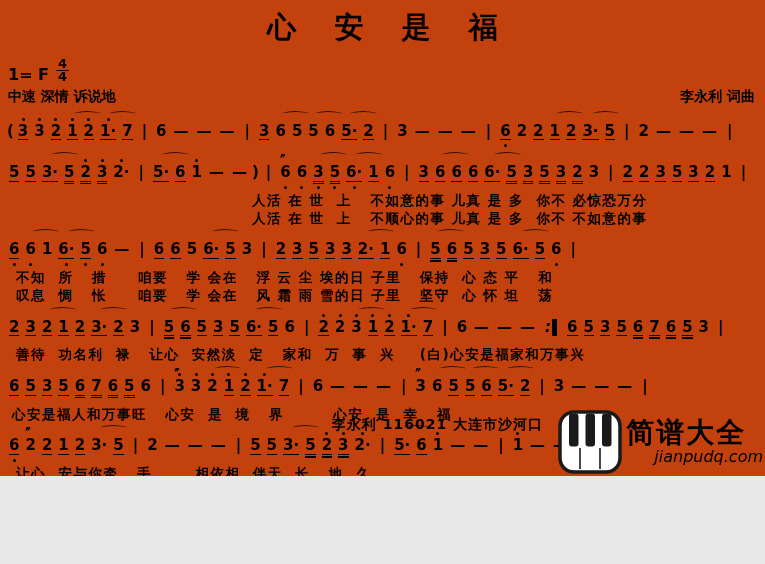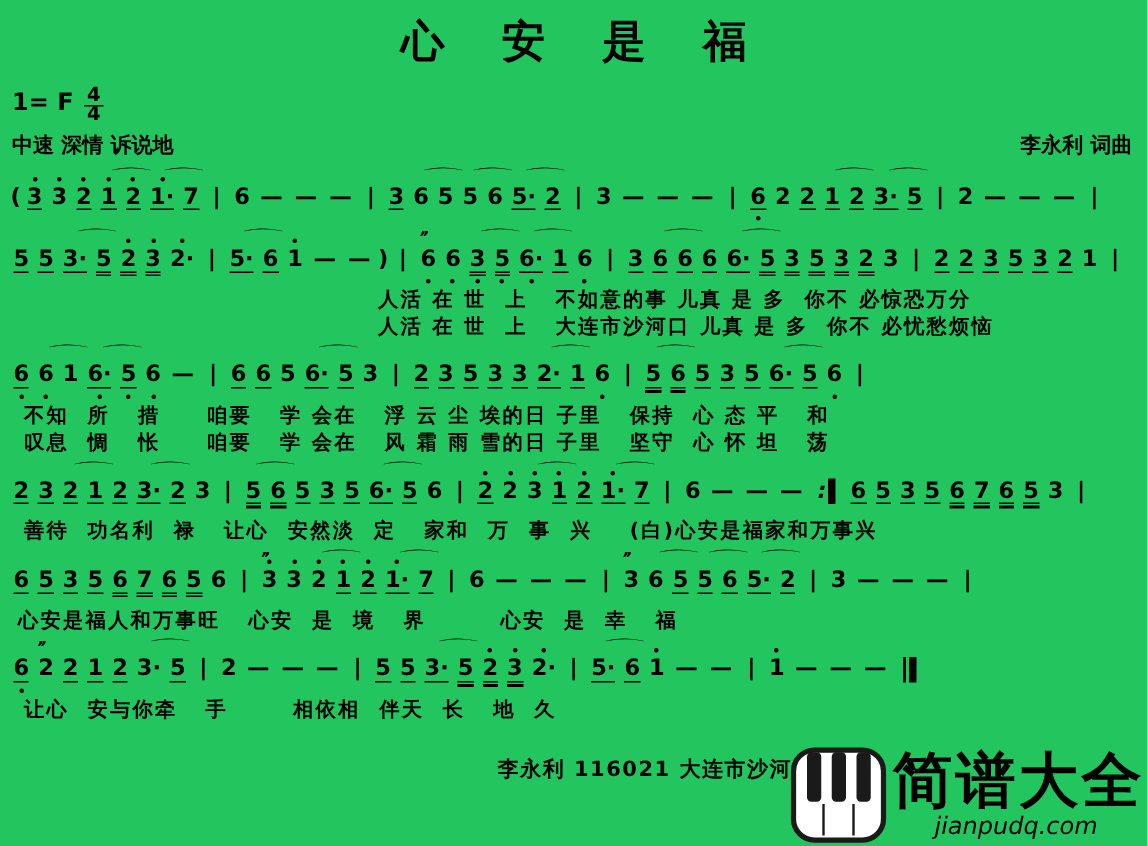--- a/index.html
+++ b/index.html
@@ -1,27 +1,27 @@
 <!DOCTYPE html>
 <html><head>
 <meta charset="utf-8">
 <style>
   html,body{margin:0;padding:0;background:#e8e8e8;}
   .page{
-    width:765px;height:564px;position:relative;overflow:hidden;
-    background:#22c55e;color:#000;
+    width:765px;height:476px;position:relative;overflow:hidden;
+    background:#c2410c;color:#000;
     font-family:"DejaVu Sans",sans-serif;
   }
   
   .title{
     text-align:center;font-family:"DejaVu Serif",serif;
     font-weight:bold;font-size:29px;letter-spacing:14px;
     padding-top:8px;text-indent:14px;
   }
-  .keyrow{display:flex;align-items:flex-start;padding:10px 0 0 8px;font-weight:bold;font-size:16px;}
+  .keyrow{display:flex;align-items:flex-end;padding:10px 0 0 8px;font-weight:bold;font-size:16px;}
   .fraction{display:inline-block;text-align:center;line-height:0.95;font-size:13px;font-weight:bold;margin-left:7px;vertical-align:middle;}
   .fraction .bot{border-top:1.5px solid #000;display:block;padding:0 2px;}
   .fraction .top{display:block;padding:0 2px;}
   .temporow{display:flex;justify-content:space-between;align-items:baseline;padding:4px 10px 0 8px;font-weight:bold;font-size:14px;text-align:center;}
   
   .score{padding:2px 4px 0 4px;}
   .system{margin-top:2px;}
   .music{
     font-weight:bold;font-size:15px;line-height:1.1;
     padding:13px 0 9px 2px;white-space:nowrap;
@@ -54,21 +54,21 @@
   .footer-address{
     position:absolute;right:222px;bottom:42px;
     font-weight:bold;font-size:14px;letter-spacing:1px;
   }
   .logo{
     position:absolute;right:2px;bottom:2px;
     display:flex;align-items:center;
   }
   .logo-icon{width:64px;height:64px;flex:0 0 auto;}
   .logo-text{margin-left:4px;}
-  .logo-name{font-weight:bold;font-size:40px;letter-spacing:2px;line-height:1;}
+  .logo-name{font-weight:bold;font-size:28px;letter-spacing:2px;line-height:1;}
   .logo-domain{font-size:16px;line-height:1;margin-top:2px;padding-left:28px;font-family:"DejaVu Sans",sans-serif;font-style:italic;}
 </style>
 </head>
 <body>
 
 <div class="page">
 
   <div class="title">心 安 是 福</div>
 
   <div class="keyrow">
@@ -84,21 +84,21 @@
     <span>李永利 词曲</span>
   </div>
 
   <div class="score">
       <div class="system sys0">
         <div class="music"><span class="paren">(</span><span class="note u1">3<i class="dot-hi"></i></span><span class="note">3<i class="dot-hi"></i></span><span class="note u1">2<i class="dot-hi"></i></span><span class="note u1">1<i class="dot-hi"></i><i class="slur">⌒</i></span><span class="note u1">2<i class="dot-hi"></i></span><span class="note u1">1·<i class="dot-hi"></i><i class="slur">⌒</i></span><span class="note u1">7</span><span class="bar">|</span><span class="note">6</span><span class="dash">—</span><span class="dash">—</span><span class="dash">—</span><span class="bar">|</span><span class="note u1">3</span><span class="note">6<i class="slur">⌒</i></span><span class="note">5</span><span class="note">5<i class="slur">⌒</i></span><span class="note">6</span><span class="note u1">5·<i class="slur">⌒</i></span><span class="note u1">2</span><span class="bar">|</span><span class="note">3</span><span class="dash">—</span><span class="dash">—</span><span class="dash">—</span><span class="bar">|</span><span class="note u1">6<i class="dot-lo"></i></span><span class="note">2</span><span class="note u1">2</span><span class="note u1">1<i class="slur">⌒</i></span><span class="note u1">2</span><span class="note u1">3·<i class="slur">⌒</i></span><span class="note u1">5</span><span class="bar">|</span><span class="note">2</span><span class="dash">—</span><span class="dash">—</span><span class="dash">—</span><span class="bar">|</span></div>
       </div>
       <div class="system sys1">
         <div class="music"><span class="note u1">5</span><span class="note u1">5</span><span class="note u1">3·<i class="slur">⌒</i></span><span class="note u2">5</span><span class="note u2">2<i class="dot-hi"></i></span><span class="note u2">3<i class="dot-hi"></i></span><span class="note">2·<i class="dot-hi"></i></span><span class="bar">|</span><span class="note u1">5·<i class="slur">⌒</i></span><span class="note u1">6</span><span class="note">1<i class="dot-hi"></i></span><span class="dash">—</span><span class="dash">—</span><span class="paren">)</span><span class="bar">|</span><span class="note">6<i class="dot-lo"></i><i class="orn">’’</i></span><span class="note">6<i class="dot-lo"></i></span><span class="note u2">3<i class="dot-lo"></i><i class="slur">⌒</i></span><span class="note u2">5<i class="dot-lo"></i></span><span class="note u1">6·<i class="dot-lo"></i><i class="slur">⌒</i></span><span class="note u1">1</span><span class="note">6<i class="dot-lo"></i></span><span class="bar">|</span><span class="note u1">3</span><span class="note u1">6<i class="slur">⌒</i></span><span class="note u1">6</span><span class="note u1">6</span><span class="note u1">6·<i class="slur">⌒</i></span><span class="note u2">5</span><span class="note u2">3</span><span class="note u2">5</span><span class="note u2">3</span><span class="note u2">2</span><span class="note">3</span><span class="bar">|</span><span class="note u1">2</span><span class="note u1">2</span><span class="note u1">3</span><span class="note u1">5</span><span class="note u1">3</span><span class="note u1">2</span><span class="note">1</span><span class="bar">|</span></div>
         <div class="lyric">人活 在 世  上   不如意的事 儿真 是 多  你不 必惊恐万分</div>
-        <div class="lyric">人活 在 世  上   大连市沙河口 儿真 是 多  你不 必忧愁烦恼</div>
+        <div class="lyric">人活 在 世  上   不顺心的事 儿真 是 多  你不 不如意的事</div>
       </div>
       <div class="system sys2">
         <div class="music"><span class="note u1">6<i class="dot-lo"></i></span><span class="note">6<i class="dot-lo"></i><i class="slur">⌒</i></span><span class="note">1</span><span class="note u1">6·<i class="dot-lo"></i><i class="slur">⌒</i></span><span class="note u1">5<i class="dot-lo"></i></span><span class="note">6<i class="dot-lo"></i></span><span class="dash">—</span><span class="bar">|</span><span class="note u1">6</span><span class="note u1">6</span><span class="note">5</span><span class="note u1">6·<i class="slur">⌒</i></span><span class="note u1">5</span><span class="note">3</span><span class="bar">|</span><span class="note u1">2</span><span class="note u1">3</span><span class="note u1">5</span><span class="note u1">3</span><span class="note u1">3</span><span class="note u1">2·<i class="slur">⌒</i></span><span class="note u1">1</span><span class="note">6<i class="dot-lo"></i></span><span class="bar">|</span><span class="note u2">5<i class="slur">⌒</i></span><span class="note u2">6</span><span class="note u1">5</span><span class="note u1">3</span><span class="note u1">5</span><span class="note u1">6·<i class="slur">⌒</i></span><span class="note u1">5</span><span class="note">6<i class="dot-lo"></i></span><span class="bar">|</span></div>
         <div class="lyric">不知  所   措     咱要   学 会在   浮 云 尘 埃的日 子里   保持  心 态 平   和</div>
         <div class="lyric">叹息  惆   怅     咱要   学 会在   风 霜 雨 雪的日 子里   坚守  心 怀 坦   荡</div>
       </div>
       <div class="system sys3">
         <div class="music"><span class="note u1">2</span><span class="note u1">3</span><span class="note u1">2<i class="slur">⌒</i></span><span class="note u1">1</span><span class="note u1">2</span><span class="note u1">3·<i class="slur">⌒</i></span><span class="note u1">2</span><span class="note">3</span><span class="bar">|</span><span class="note u2">5<i class="slur">⌒</i></span><span class="note u2">6</span><span class="note u1">5</span><span class="note u1">3</span><span class="note u1">5</span><span class="note u1">6·<i class="slur">⌒</i></span><span class="note u1">5</span><span class="note">6</span><span class="bar">|</span><span class="note u1">2<i class="dot-hi"></i></span><span class="note">2<i class="dot-hi"></i></span><span class="note">3<i class="dot-hi"></i><i class="slur">⌒</i></span><span class="note u1">1<i class="dot-hi"></i></span><span class="note u1">2<i class="dot-hi"></i></span><span class="note u1">1·<i class="dot-hi"></i><i class="slur">⌒</i></span><span class="note u1">7</span><span class="bar">|</span><span class="note">6</span><span class="dash">—</span><span class="dash">—</span><span class="dash">—</span><span class="bar"><i class="rptcolon">:</i><i class="thickbar"></i></span><span class="note u1">6</span><span class="note u1">5</span><span class="note u1">3</span><span class="note u1">5</span><span class="note u2">6</span><span class="note u2">7</span><span class="note u2">6</span><span class="note u2">5</span><span class="note">3</span><span class="bar">|</span></div>
         <div class="lyric">善待  功名利  禄   让心  安然淡  定   家和  万  事  兴    (白)心安是福家和万事兴</div>
       </div>

